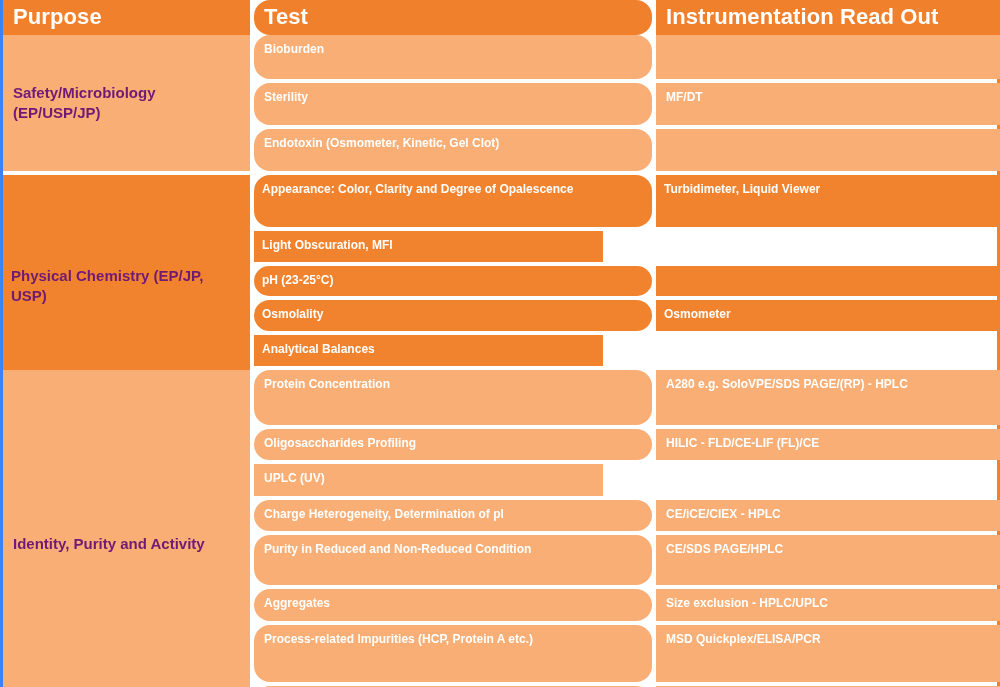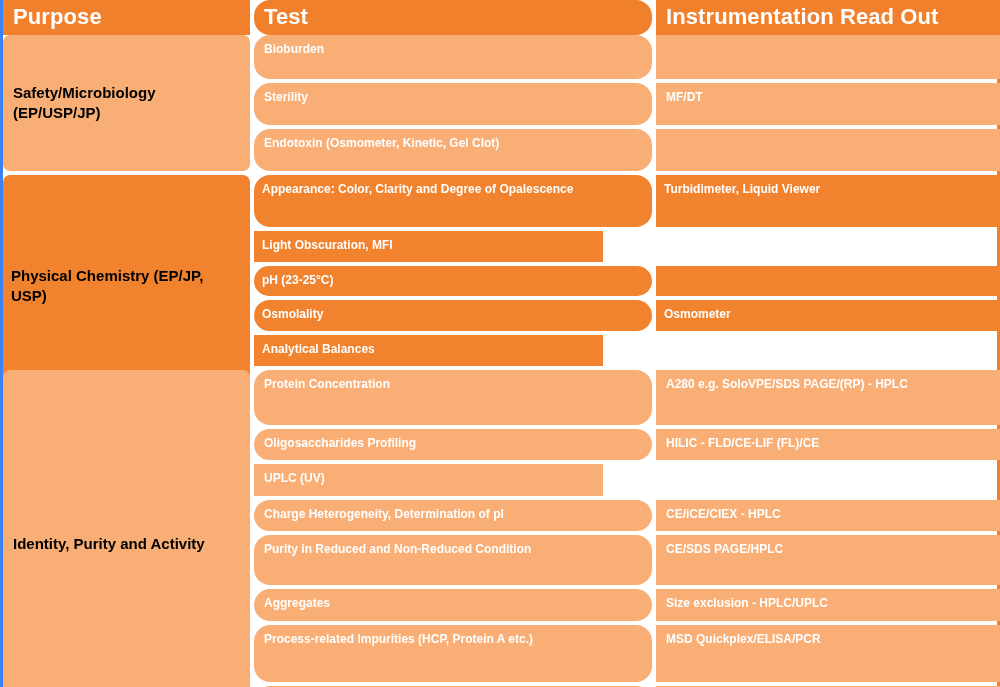--- a/index.html
+++ b/index.html
@@ -65,29 +65,28 @@
   
   .section {
     display: flex;
     width: 100%;
     box-sizing: border-box;
   }
   .section + .section { margin-top: 4px; }
 
   .purpose-cell {
     box-sizing: border-box;
-    color: #000000;
+    color: #701a75;
     font-weight: bold;
     font-size: 15px;
     line-height: 1.35;
     padding: 0 10px;
     display: flex;
     align-items: center;
     margin-right: 4px;
-    border-radius: 7px;
   }
 
   .tests-col {
     flex: 1 1 auto;
     display: flex;
     flex-direction: column;
   }
 
   .trow {
     display: flex;

